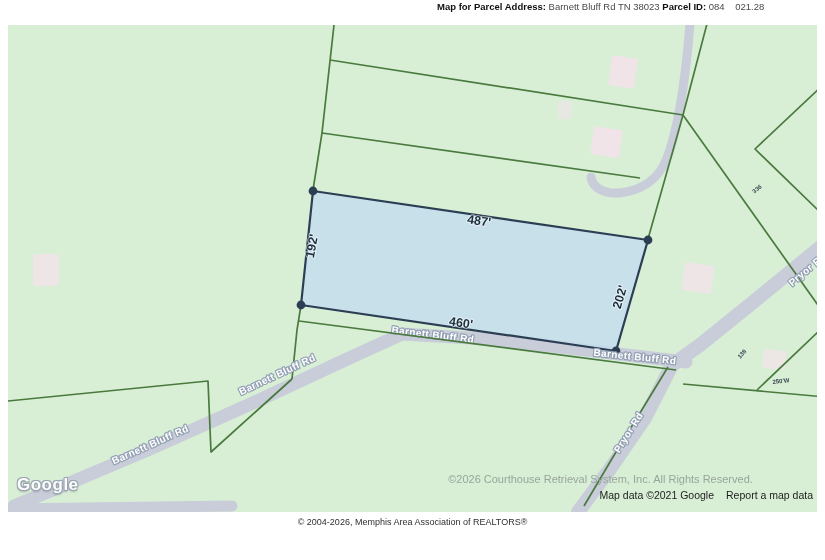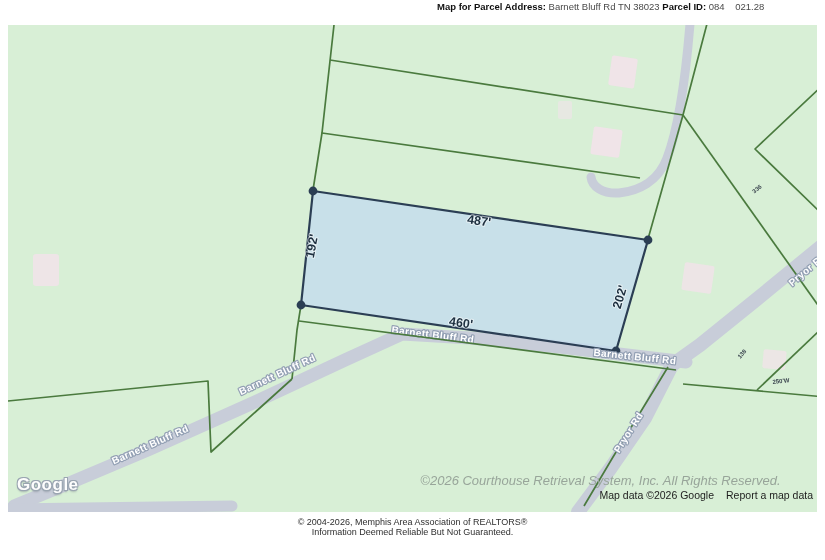--- a/index.html
+++ b/index.html
@@ -17,21 +17,21 @@
   .road-label{fill:#ffffff;stroke:#93a0b4;stroke-width:2.4px;paint-order:stroke;
               stroke-linejoin:round;font-size:10px;font-weight:bold;letter-spacing:.4px;text-anchor:middle;}
   .dim-label{fill:#1e3040;stroke:rgba(255,255,255,.55);stroke-width:2px;paint-order:stroke;
              stroke-linejoin:round;font-size:12.5px;font-weight:bold;text-anchor:middle;}
   .tiny-label{fill:#3c4650;font-size:6px;font-weight:bold;text-anchor:middle;}
   
   .google-watermark{position:absolute;left:9px;top:450px;font-size:17px;font-weight:bold;color:#fdfdfd;
     letter-spacing:.5px;cursor:pointer;
     text-shadow:-1px -1px 0 #9aa5b1,1px -1px 0 #9aa5b1,-1px 1px 0 #9aa5b1,1px 1px 0 #9aa5b1,0 2px 2px rgba(120,130,140,.6);text-align:right;}
   .overlay-copyright{position:absolute;left:380px;top:448px;width:425px;text-align:center;
-    font-size:13px;color:#98a59a;font-style:italic;}
+    font-size:11px;color:#98a59a;}
   .map-data-row{position:absolute;right:4px;top:464px;font-size:10.5px;color:#1d1d1d;white-space:nowrap;}
   .map-data-row .gap{display:inline-block;width:12px;}
   .report-link{color:#1d1d1d;cursor:pointer;}
   
   .footer{position:absolute;left:0;top:518px;width:825px;text-align:center;
           font-size:9px;line-height:9.5px;color:#2f2f2f;}
 </style>
 </head>
 <body>
 
@@ -96,19 +96,18 @@
     <text class="road-label" x="807" y="273" transform="rotate(-40 807 269)">Pryor Rd</text>
     <text class="road-label" x="628" y="436" transform="rotate(-58 628 432)">Pryor Rd</text>
 
     <text class="tiny-label" x="757" y="191" transform="rotate(-38 757 189)">336</text>
     <text class="tiny-label" x="742" y="356" transform="rotate(-48 742 354)">138</text>
     <text class="tiny-label" x="781" y="383" transform="rotate(-6 781 381)">250'W</text>
   </svg>
 
   <div class="google-watermark">Google</div>
   <div class="overlay-copyright">©2026 Courthouse Retrieval System, Inc. All Rights Reserved.</div>
-  <div class="map-data-row"><span>Map data ©2026 Google</span><span class="gap"></span><span class="report-link">Report a map data</span></div>
+  <div class="map-data-row"><span>Map data ©2021 Google</span><span class="gap"></span><span class="report-link">Report a map data</span></div>
 </div>
 
 <div class="footer">
   <div>© 2004-2026, Memphis Area Association of REALTORS®</div>
-  <div>Information Deemed Reliable But Not Guaranteed.</div>
 </div>
 
 </body></html>

